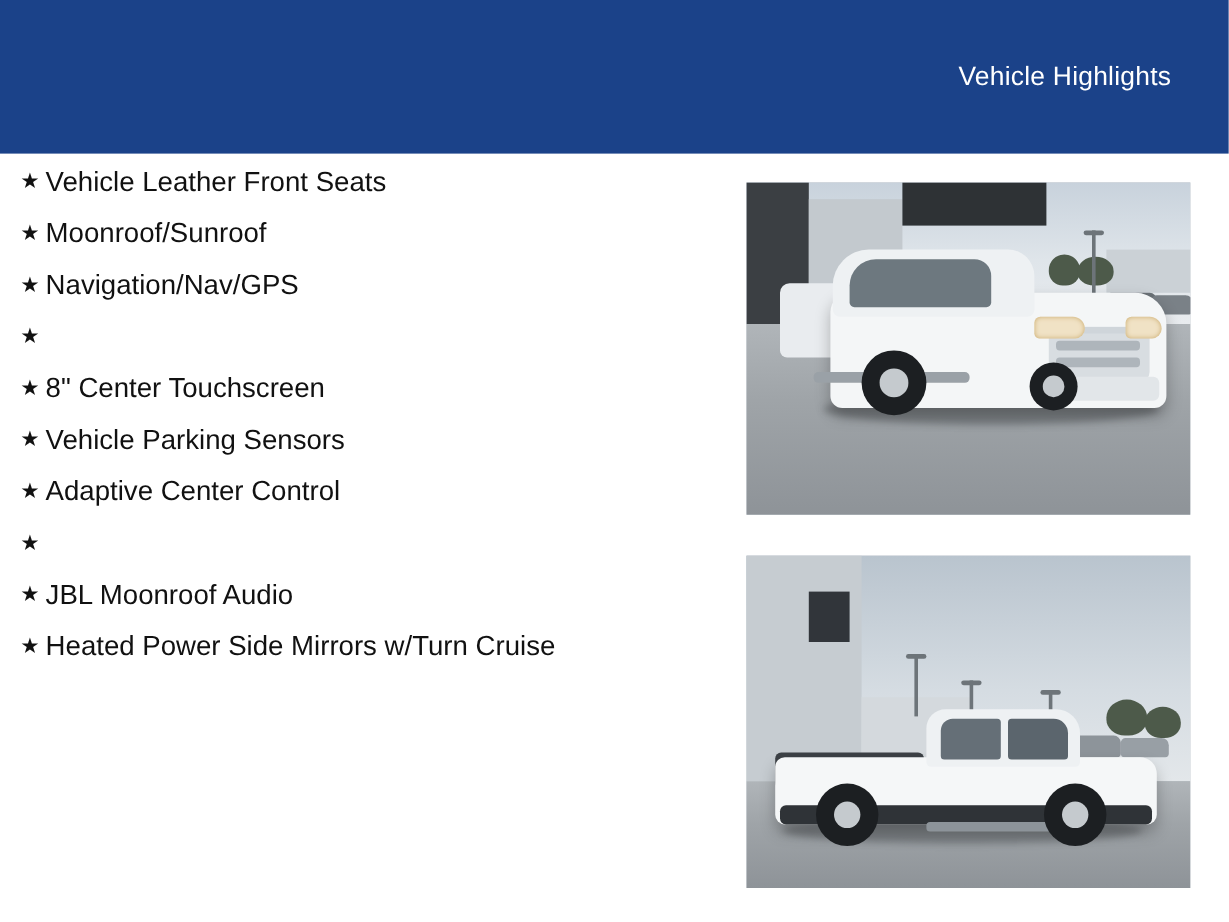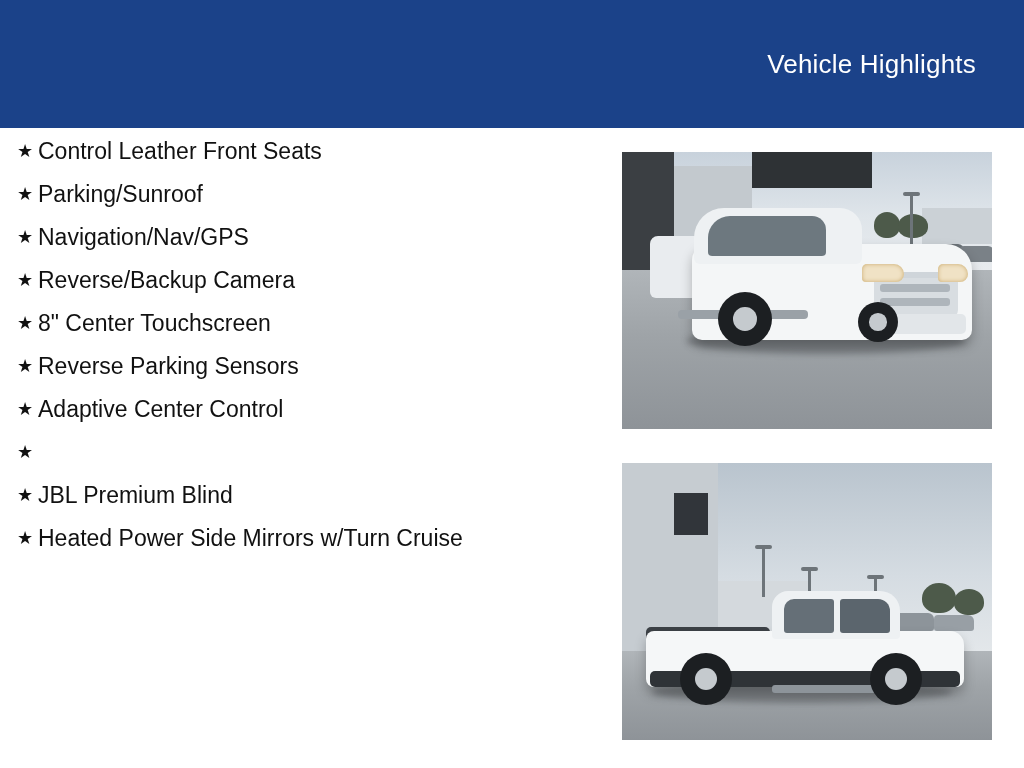--- a/index.html
+++ b/index.html
@@ -26,21 +26,21 @@
     top: 0;
     width: 1024px;
     height: 128px;
     background: #1b4289;
   }
   .header-title {
     position: absolute;
     right: 48px;
     top: 48px;
     color: #ffffff;
-    font-size: 26px;
+    font-size: 22px;
     line-height: 32px;
     letter-spacing: 0.2px;
     white-space: nowrap;
   }
   
   .features {
     position: absolute;
     left: 0;
     top: 134px;
     width: 610px;
@@ -283,52 +283,51 @@
 
 <div class="page">
 
   <div class="header">
     <div class="header-title">Vehicle Highlights</div>
   </div>
 
   <ul class="features">
     <li class="feature-item">
       <span class="feature-bullet">★</span>
-      <span class="feature-text">Control Leather Front Seats</span>
-    </li>
-    <li class="feature-item">
-      <span class="feature-bullet">★</span>
-      <span class="feature-text">Parking/Sunroof</span>
+      <span class="feature-text">Vehicle Leather Front Seats</span>
+    </li>
+    <li class="feature-item">
+      <span class="feature-bullet">★</span>
+      <span class="feature-text">Moonroof/Sunroof</span>
     </li>
     <li class="feature-item">
       <span class="feature-bullet">★</span>
       <span class="feature-text">Navigation/Nav/GPS</span>
     </li>
     <li class="feature-item">
       <span class="feature-bullet">★</span>
-      <span class="feature-text">Reverse/Backup Camera</span>
     </li>
     <li class="feature-item">
       <span class="feature-bullet">★</span>
       <span class="feature-text">8" Center Touchscreen</span>
     </li>
     <li class="feature-item">
       <span class="feature-bullet">★</span>
-      <span class="feature-text">Reverse Parking Sensors</span>
+      <span class="feature-text">Vehicle Parking Sensors</span>
     </li>
     <li class="feature-item">
       <span class="feature-bullet">★</span>
       <span class="feature-text">Adaptive Center Control</span>
     </li>
     <li class="feature-item">
       <span class="feature-bullet">★</span>
     </li>
     <li class="feature-item">
       <span class="feature-bullet">★</span>
-      <span class="feature-text">JBL Premium Blind</span>
+      <span class="feature-text">JBL Moonroof Audio</span>
     </li>
     <li class="feature-item">
       <span class="feature-bullet">★</span>
       <span class="feature-text">Heated Power Side Mirrors w/Turn Cruise</span>
     </li>
   </ul>
 
   <div class="photo photo-top">
     <div class="ph-inner">
       <div class="sky" style="height:118px;"></div>

